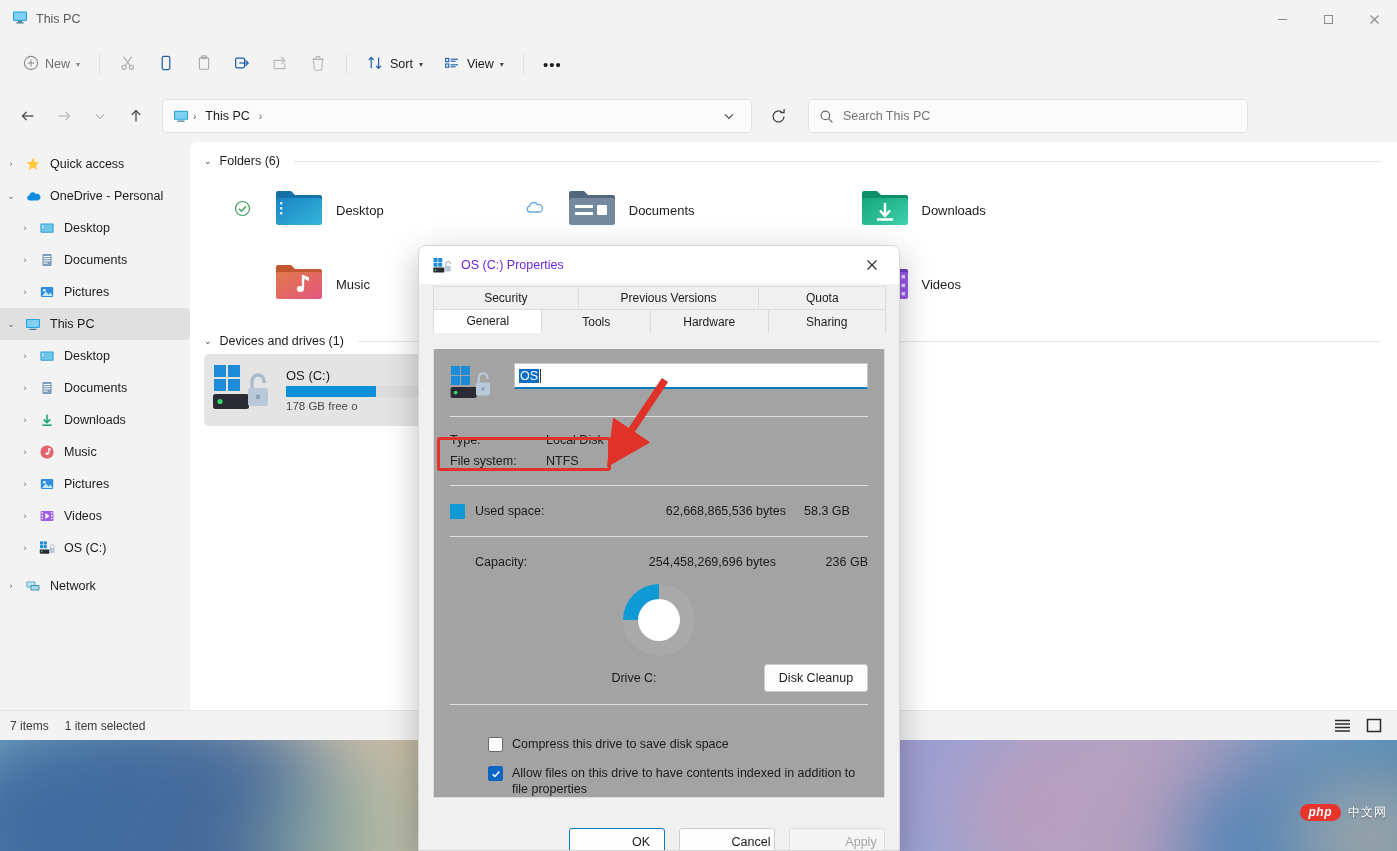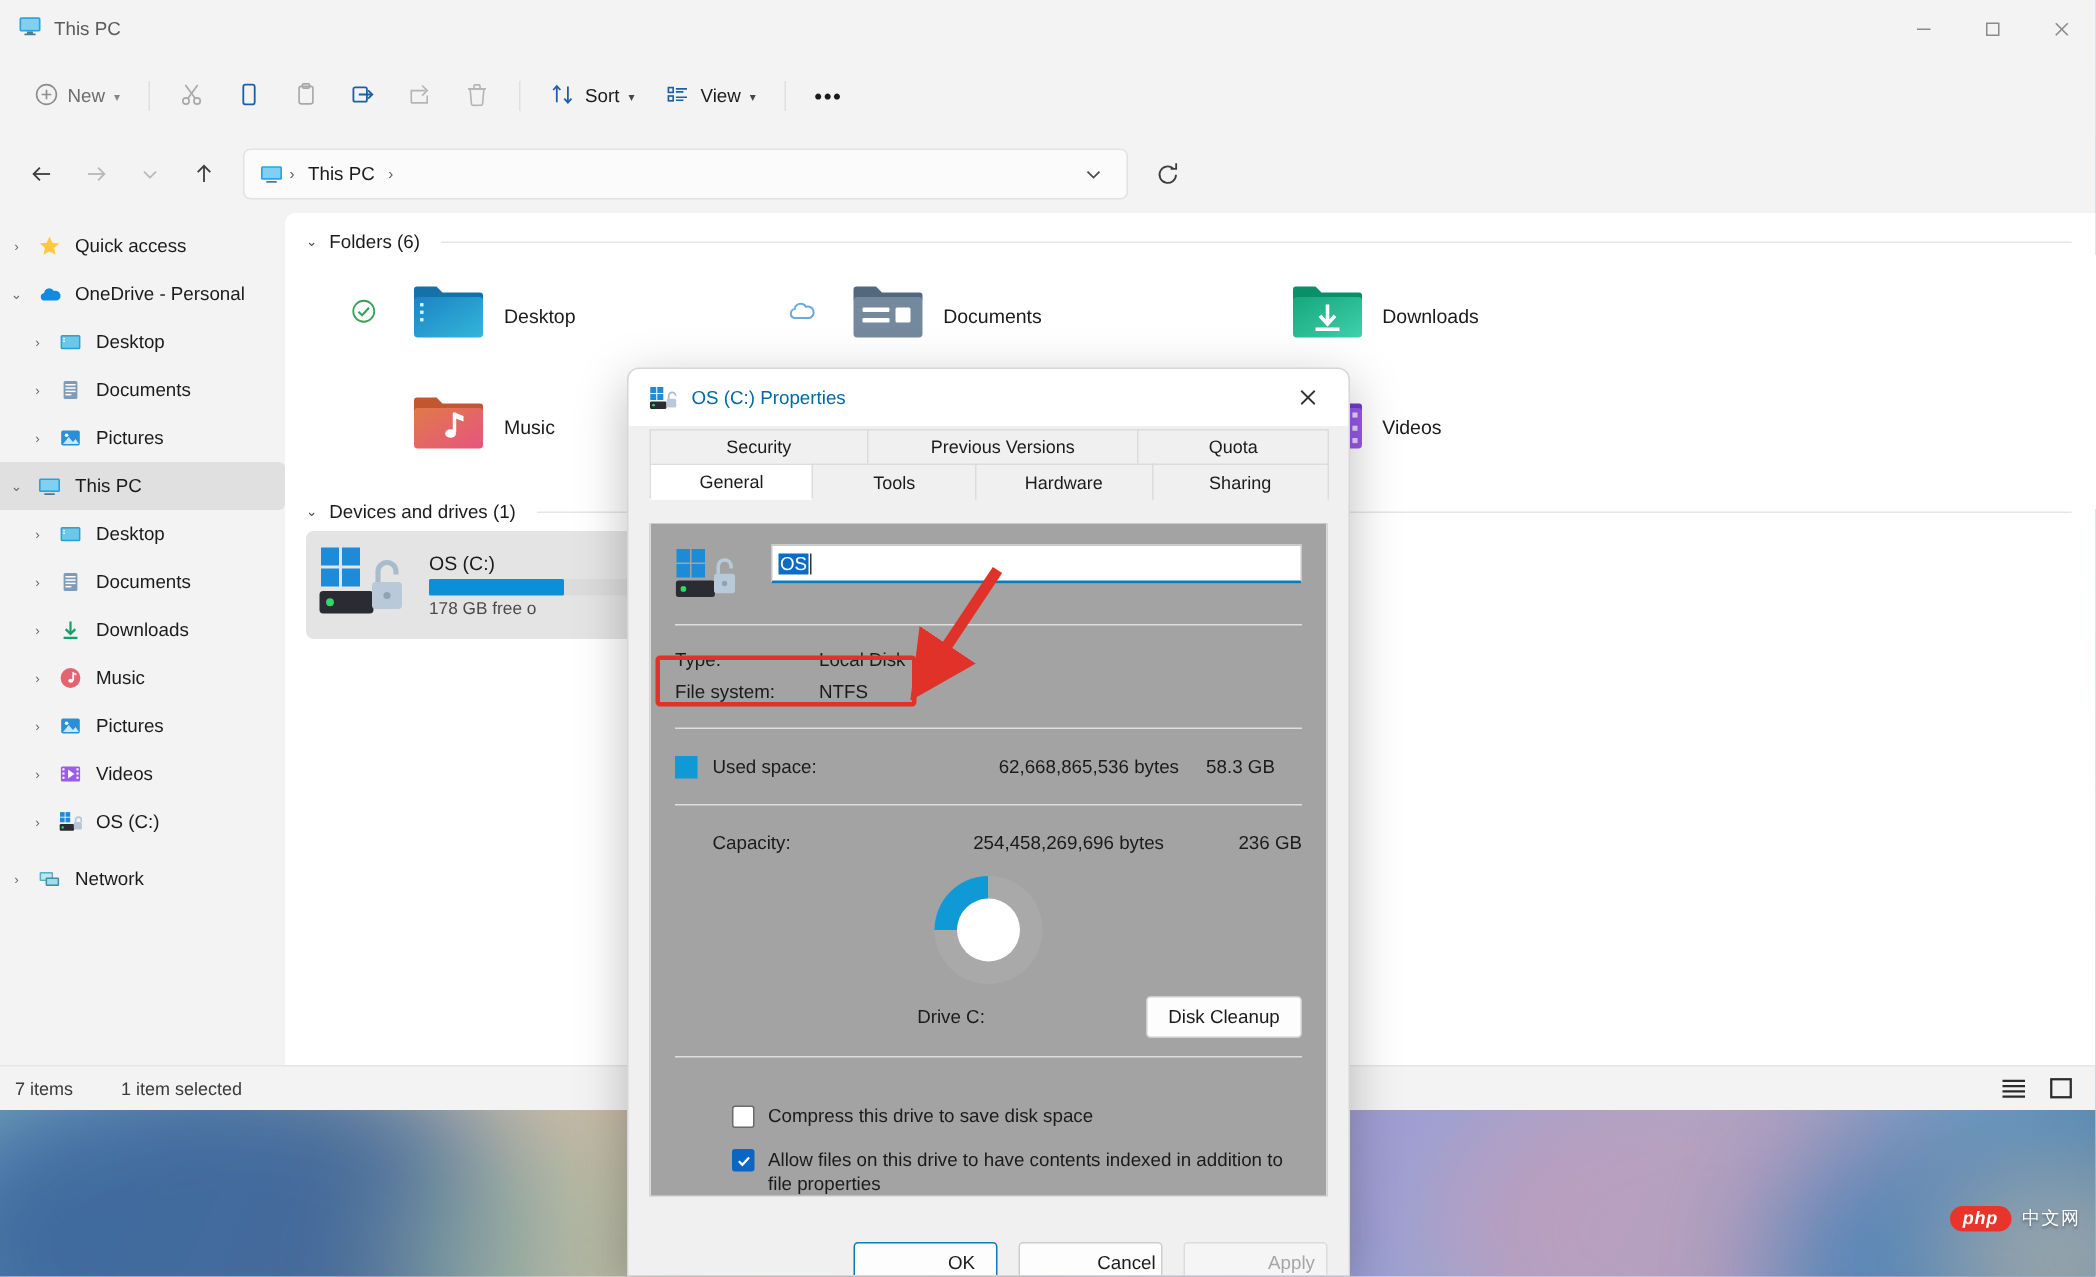--- a/index.html
+++ b/index.html
@@ -128,40 +128,40 @@
   .drive-meta { display: flex; flex-direction: column; gap: 3px; }
   .drive-name { font-size: 13px; color: #1b1b1b; }
   .bar-outer { width: 145px; height: 11px; background: #dcdcdc; border-radius: 1px; }
   .bar-inner { height: 100%; background: #0a8fd8; border-radius: 1px; }
   .drive-free { font-size: 11.5px; color: #4a4a4a; }
   
   .statusbar {
     height: 30px; flex: 0 0 30px; background: #f3f3f3;
     display: flex; align-items: center; padding: 0 10px;
     border-top: 1px solid #e6e6e6;
-    font-size: 12px; color: #3a3a3a; gap: 32px;
+    font-size: 12px; color: #3a3a3a; gap: 16px;
   }
   .status-right { margin-left: auto; display: flex; gap: 6px; align-items: center; }
   .viewtog { width: 26px; height: 22px; display:flex; align-items:center; justify-content:center; border-radius:4px; }
   
   #propdlg {
     position: absolute; left: 418px; top: 245px;
     width: 482px; height: 606px;
     background: #f0f0f0;
     border: 1px solid #d6d6d6;
     border-radius: 8px 8px 0 0;
     box-shadow: 0 10px 34px rgba(0,0,0,.26);
     display: flex; flex-direction: column;
     overflow: hidden;
   }
   .dlg-title {
     height: 38px; flex: 0 0 38px; background: #ffffff;
     display: flex; align-items: center; padding: 0 6px 0 14px; gap: 9px;
   }
-  .dlg-title-text { font-size: 12.5px; color: #0369a1; }
+  .dlg-title-text { font-size: 12.5px; color: #6d28d9; }
   .dlg-close {
     margin-left: auto; width: 42px; height: 38px;
     display: flex; align-items: center; justify-content: center;
     color: #444; font-size: 14px;
   }
   .tabs { background: #f0f0f0; padding: 2px 14px 0 14px; }
   .tabrow { display: flex; }
   .tab {
     flex: 1 1 auto; height: 23px; font-size: 12px; color: #1b1b1b;
     display: flex; align-items: center; justify-content: center;
@@ -444,20 +444,29 @@
       </div>
     </div>
 
     <div class="nav-btn active" style="margin-left:6px;">
       <svg width="17" height="17" viewBox="0 0 17 17">
         <path d="M14 8.5 a5.5 5.5 0 1 1 -1.9 -4.2" fill="none" stroke="#3c3c3c" stroke-width="1.2"></path>
         <polyline points="14.1,0.9 14.1,4.6 10.4,4.6" fill="none" stroke="#3c3c3c" stroke-width="1.2"></polyline>
       </svg>
     </div>
 
+    <div class="searchbox">
+      <span style="display:flex;">
+        <svg width="15" height="15" viewBox="0 0 15 15">
+            <circle cx="6.4" cy="6.4" r="4.3" fill="none" stroke="#6a6a6a" stroke-width="1.2"></circle>
+            <line x1="9.6" y1="9.6" x2="13.4" y2="13.4" stroke="#6a6a6a" stroke-width="1.2"></line>
+          </svg>
+      </span>
+      <input class="search-ph" style="border: none; outline: none; background: transparent; width: 100%; font-family: &quot;Liberation Sans&quot;, sans-serif; font-size: 12.5px; color: rgb(106, 106, 106);" placeholder="Search This PC">
+    </div>
   </div>
 
   <div class="body">
 
     <div class="sidebar">
 
       <div class="nav-item">
         <span class="nav-arrow">›</span>
         <span class="nav-ico">
           <svg width="16" height="16" viewBox="0 0 16 16">

